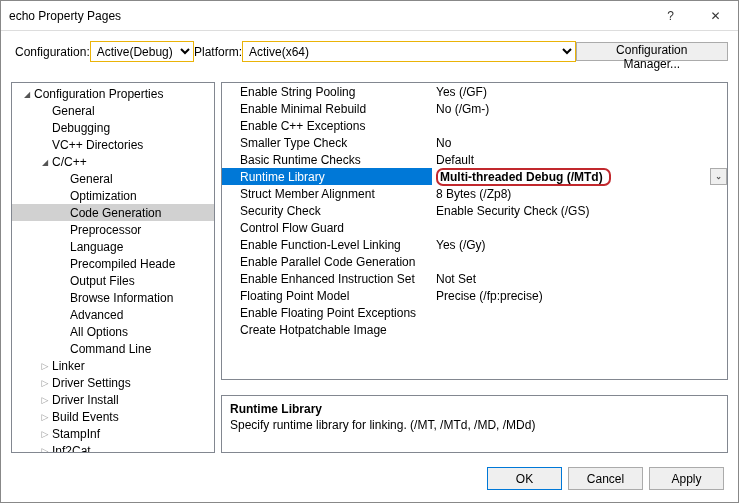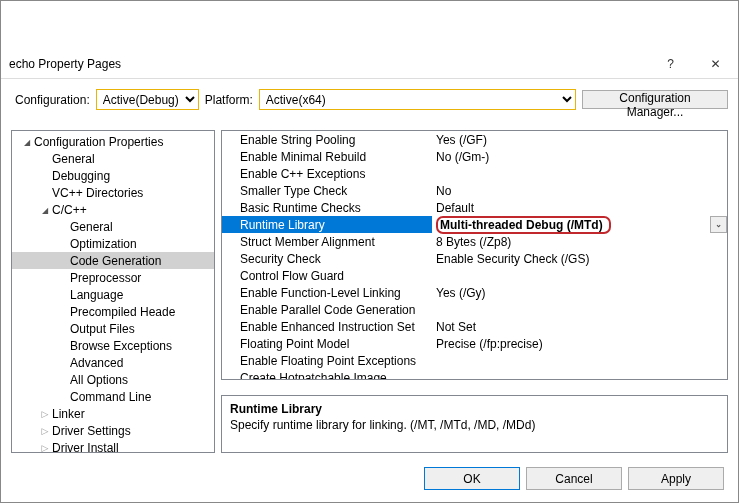--- a/index.html
+++ b/index.html
@@ -1,24 +1,24 @@
 <!DOCTYPE html>
 <html><head>
 <meta charset="utf-8">
 <style>
 * { margin: 0; padding: 0; box-sizing: border-box; font-family: "Segoe UI", Tahoma, sans-serif; font-size: 12px; }
 body { background: #fff; width: 739px; height: 503px; border: 1px solid #888; display: flex; flex-direction: column; position: relative; }
 
 
-.titlebar { height: 30px; background: #fff; display: flex; align-items: center; padding-left: 8px; border-bottom: 1px solid #ddd; margin-top: 48px; }
+.titlebar { height: 30px; background: #fff; display: flex; align-items: center; padding-left: 8px; border-bottom: 1px solid #ddd; }
 .titlebar .title { flex: 1; }
 .titlebar .sysbtn { width: 45px; height: 30px; display: flex; align-items: center; justify-content: center; color: #333; }
 
 
-.configbar { padding: 10px 10px 8px 14px; display: flex; align-items: center; gap: 6px; }
+.configbar { padding: 10px 10px 8px 14px; display: flex; align-items: center; }
 .configbar label { white-space: nowrap; }
 .configbar select { height: 21px; border: 1px solid #eab308; background: #fff; font-size: 12px; padding: 0 2px; }
 .configbar .sel-config { width: 105px; }
 .configbar .sel-platform { width: 336px; }
 .configbar .btn { height: 19px; border: 1px solid #ababab; background: #efefef; padding: 0 10px; }
 
 
 .content { flex: 1; display: flex; padding: 12px 10px 6px 10px; gap: 6px; min-height: 0; }
 
 
@@ -41,21 +41,21 @@
 .row.selected { background: #0078d7; color: #fff; }
 .row.selected .value { background: #fff; color: #000; font-weight: bold; }
 .row.selected .value .highlight { border: 2px solid #c1282d; border-radius: 7px; padding: 1px 6px 1px 2px; display: inline-block; line-height: 12px; }
 .row.selected .dropdown-arrow { position: absolute; right: 0; top: 0; width: 17px; height: 17px; border: 1px solid #ababab; background: #efefef; display: flex; align-items: center; justify-content: center; font-size: 8px; color: #555; }
 
 .descbox { height: 58px; border: 1px solid #828790; padding: 6px 8px; }
 .descbox .desc-title { font-weight: bold; margin-bottom: 2px; }
 
 
 .bottombar { padding: 8px 14px 12px; display: flex; justify-content: flex-end; gap: 6px; }
-.bottombar button { width: 96px; height: 23px; border: 1px solid #ababab; background: #efefef; }
+.bottombar button { width: 75px; height: 23px; border: 1px solid #ababab; background: #efefef; }
 .bottombar button.default { border: 1px solid #0078d7; }
 
 
 .tree::-webkit-scrollbar { width: 17px; }
 .tree::-webkit-scrollbar-track { background: #f0f0f0; }
 .tree::-webkit-scrollbar-thumb { background: #cdcdcd; }
 </style>
 </head>
 <body>
 
@@ -141,21 +141,21 @@
           <span>Precompiled Heade</span>
         </div>
         <div class="tree-item">
           <span class="indent" style="width: 44px;"></span>
           <span class="arrow none"></span>
           <span>Output Files</span>
         </div>
         <div class="tree-item">
           <span class="indent" style="width: 44px;"></span>
           <span class="arrow none"></span>
-          <span>Browse Exceptions</span>
+          <span>Browse Information</span>
         </div>
         <div class="tree-item">
           <span class="indent" style="width: 44px;"></span>
           <span class="arrow none"></span>
           <span>Advanced</span>
         </div>
         <div class="tree-item">
           <span class="indent" style="width: 44px;"></span>
           <span class="arrow none"></span>
           <span>All Options</span>

